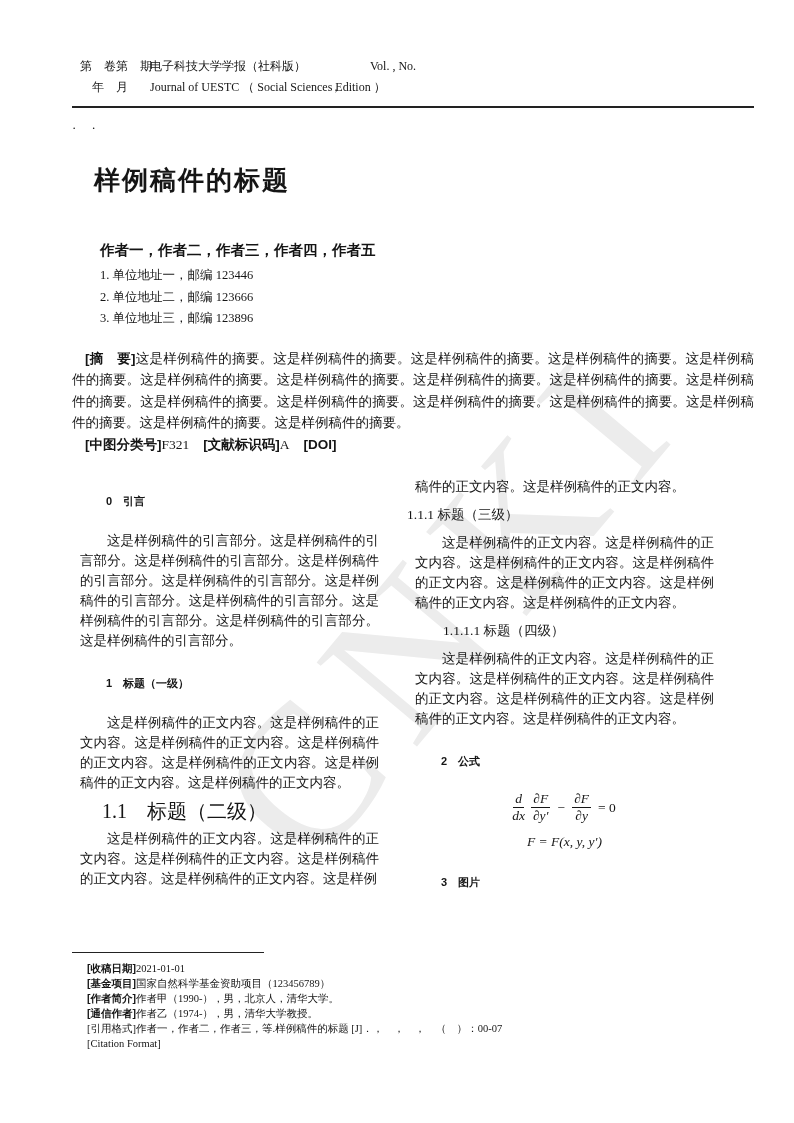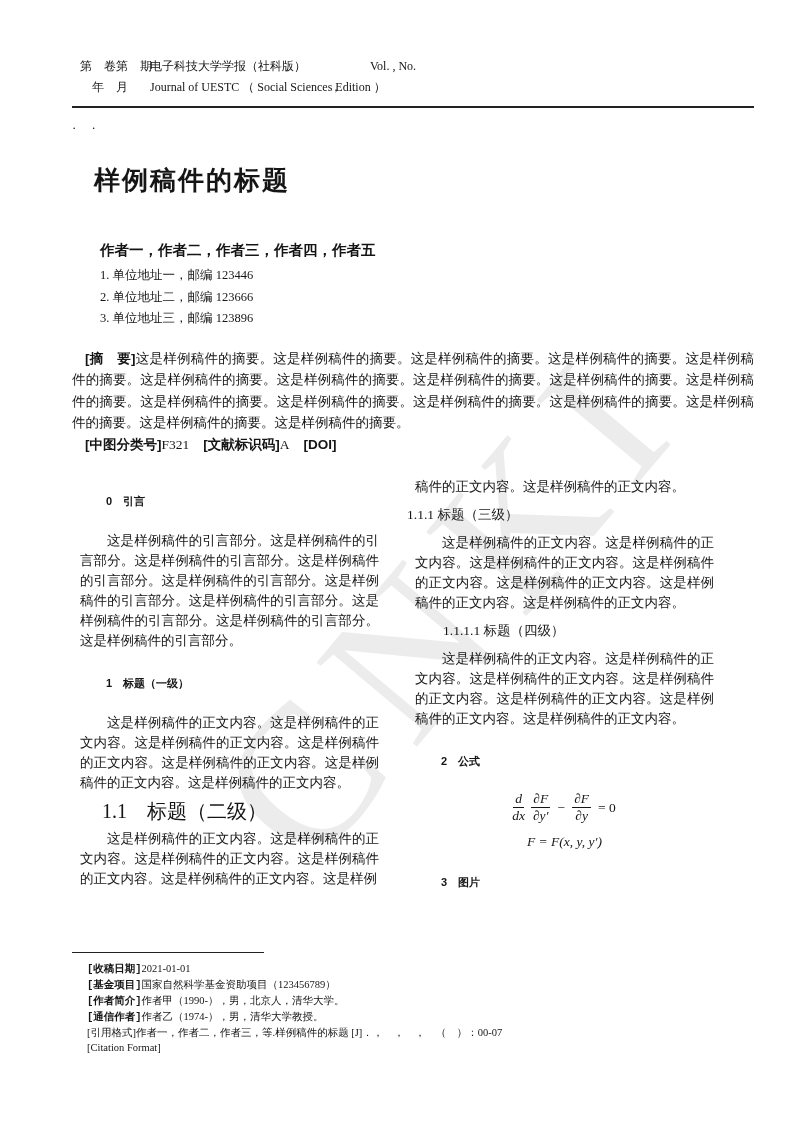--- a/index.html
+++ b/index.html
@@ -73,21 +73,21 @@
   .it{font-style:italic;}
   .frac{display:inline-flex;flex-direction:column;align-items:center;margin:0 2px;line-height:16px;}
   .ft{border-bottom:1.2px solid #151515;padding:0 2px;}
   .fb{padding:0 2px;}
   .op{margin:0 5px;}
   .f2{margin:10px 0 0 0;font-style:italic;}
   
   .footer{position:absolute;left:72px;right:72px;top:952px;z-index:1;}
   .frule{width:192px;border-top:1.2px solid #222;margin-bottom:8px;}
   .fn{padding-left:15px;font-size:10.5px;line-height:15px;}
-  .fnl{font-family:Liberation Mono, monospace;}
+  .fnl{font-family:Liberation Sans, sans-serif;}
   .fnl.b{font-weight:bold;}
 </style>
 </head>
 <body>
 
 <div class="page">
 
   <div class="watermark" style="color: rgb(236, 236, 236);">CNKI</div>
 
   <div class="content">

